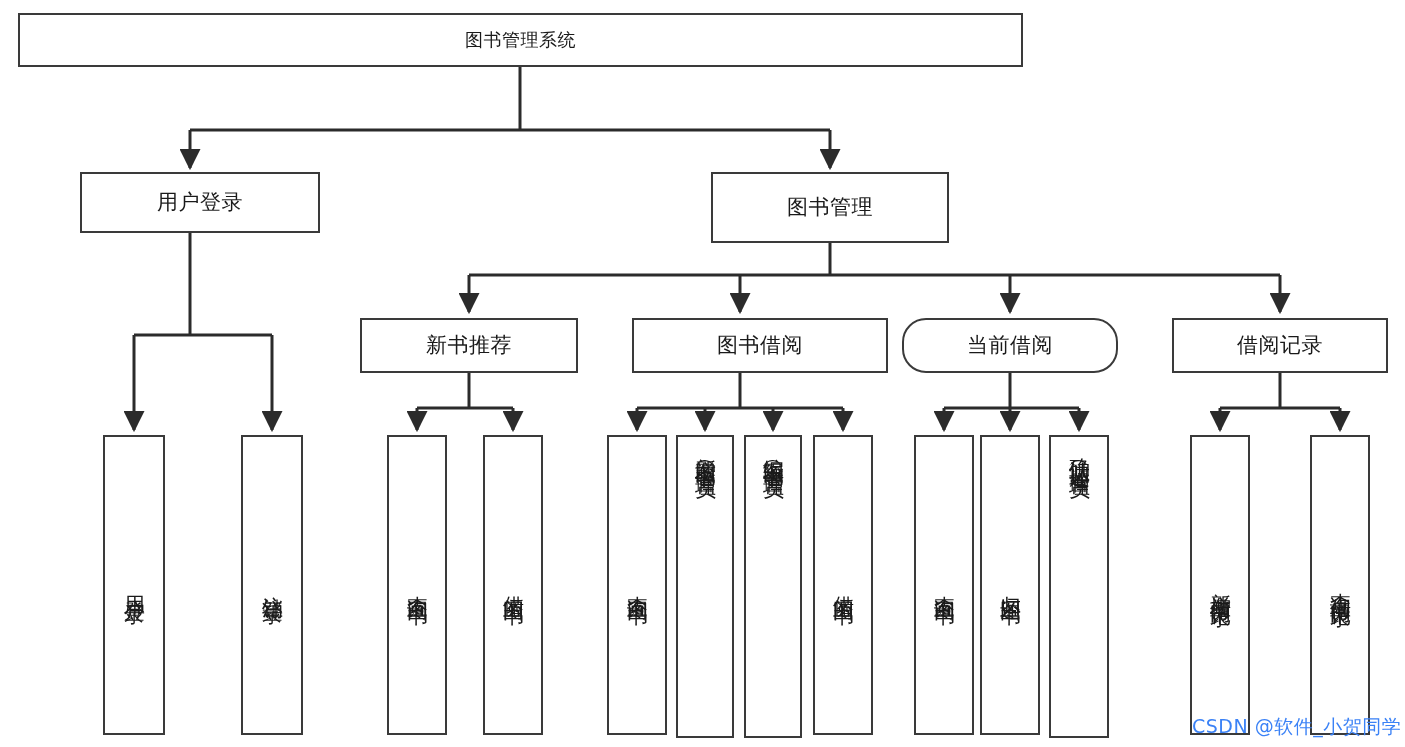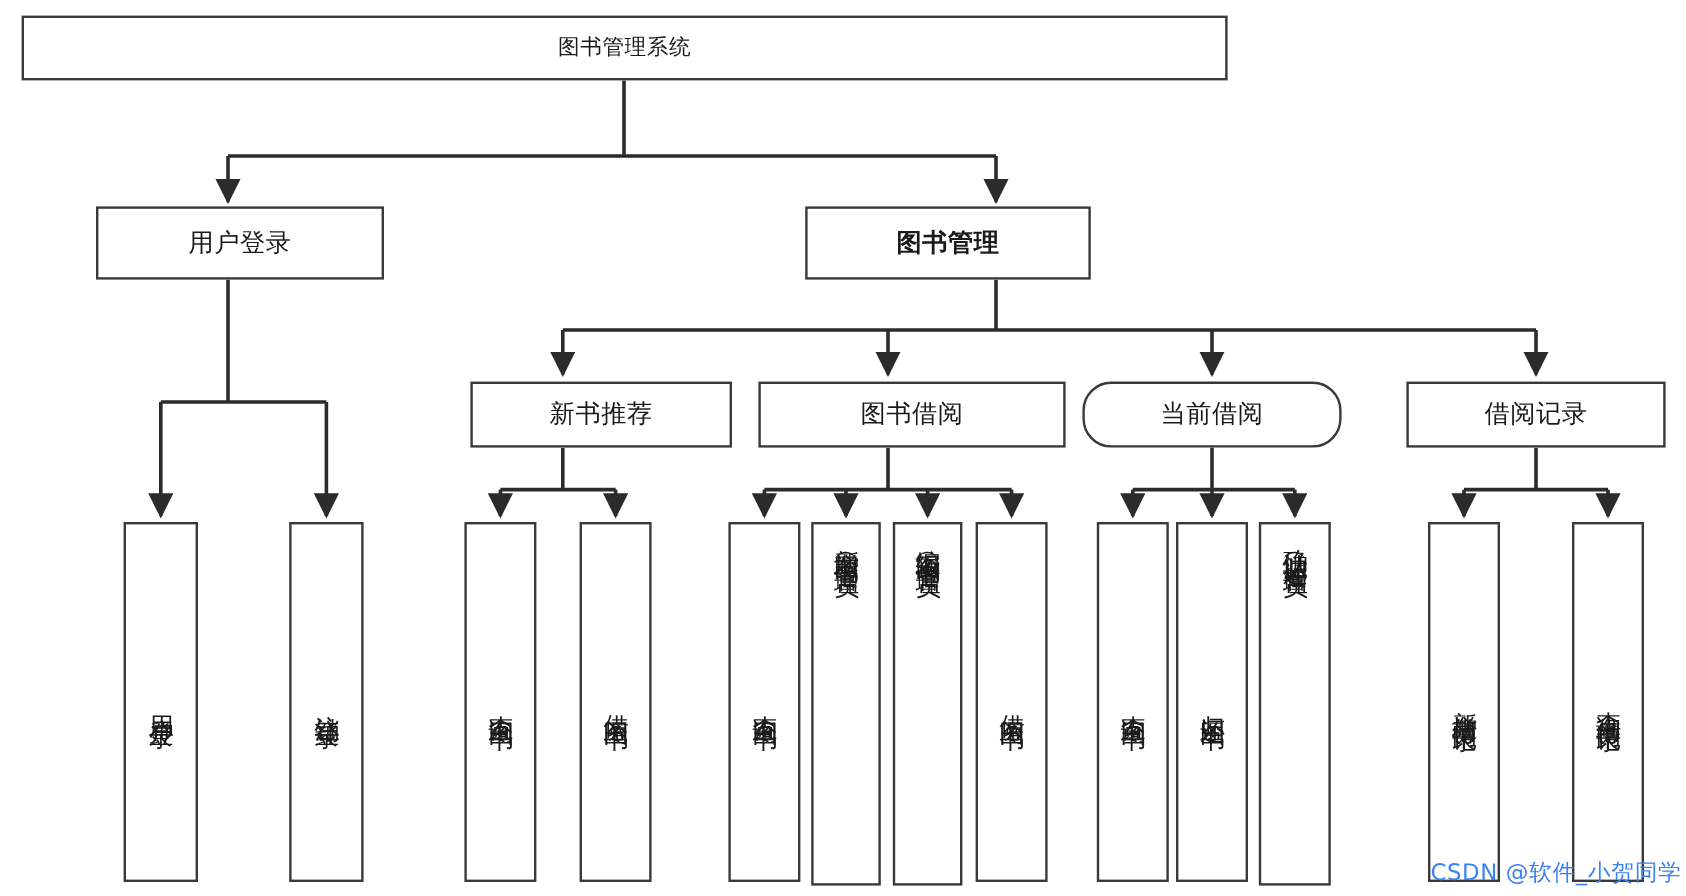--- a/index.html
+++ b/index.html
@@ -132,25 +132,25 @@
     </g>
   </svg>
 
   <div class="node horiz root" style="left:18px; top:13px; width:1005px; height:54px;">
     <span class="label">图书管理系统</span>
   </div>
 
   <div class="node horiz" style="left:80px; top:172px; width:240px; height:61px;">
     <span class="label">用户登录</span>
   </div>
-  <div class="node horiz" style="left:671px; top:172px; width:238px; height:61px;font-weight:bold;">
+  <div class="node horiz" style="left:711px; top:172px; width:238px; height:71px;">
     <span class="label">图书管理</span>
   </div>
 
-  <div class="node horiz" style="left:360px; top:318px; width:218px; height:55px;margin-left:32px;">
+  <div class="node horiz" style="left:360px; top:318px; width:218px; height:55px;">
     <span class="label">新书推荐</span>
   </div>
   <div class="node horiz" style="left:632px; top:318px; width:256px; height:55px;">
     <span class="label">图书借阅</span>
   </div>
   <div class="node horiz" style="left:902px; top:318px; width:216px; height:55px;border-radius:24px;">
     <span class="label">当前借阅</span>
   </div>
   <div class="node horiz" style="left:1172px; top:318px; width:216px; height:55px;">
     <span class="label">借阅记录</span>

